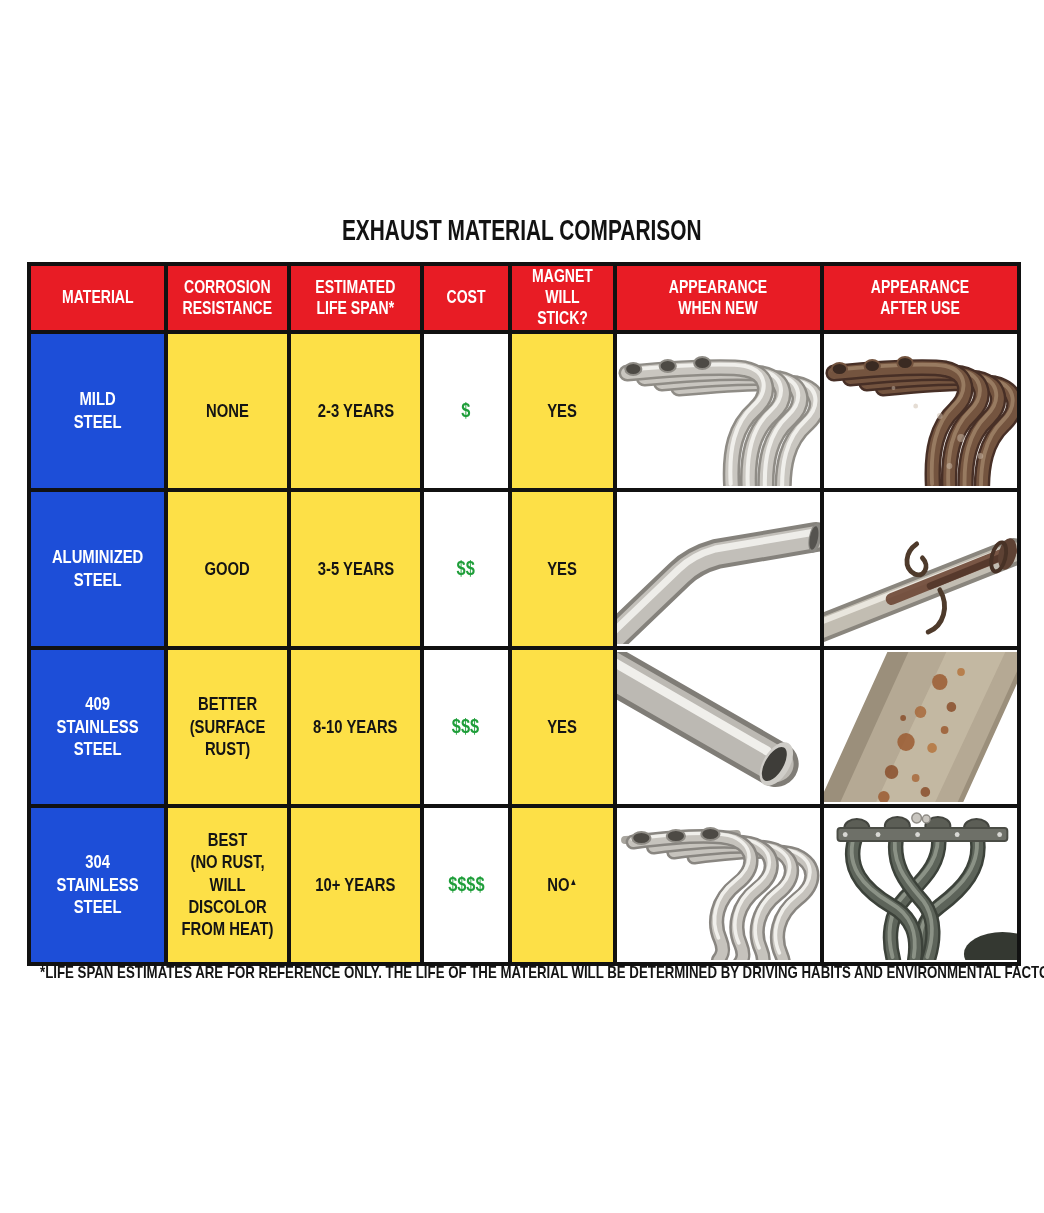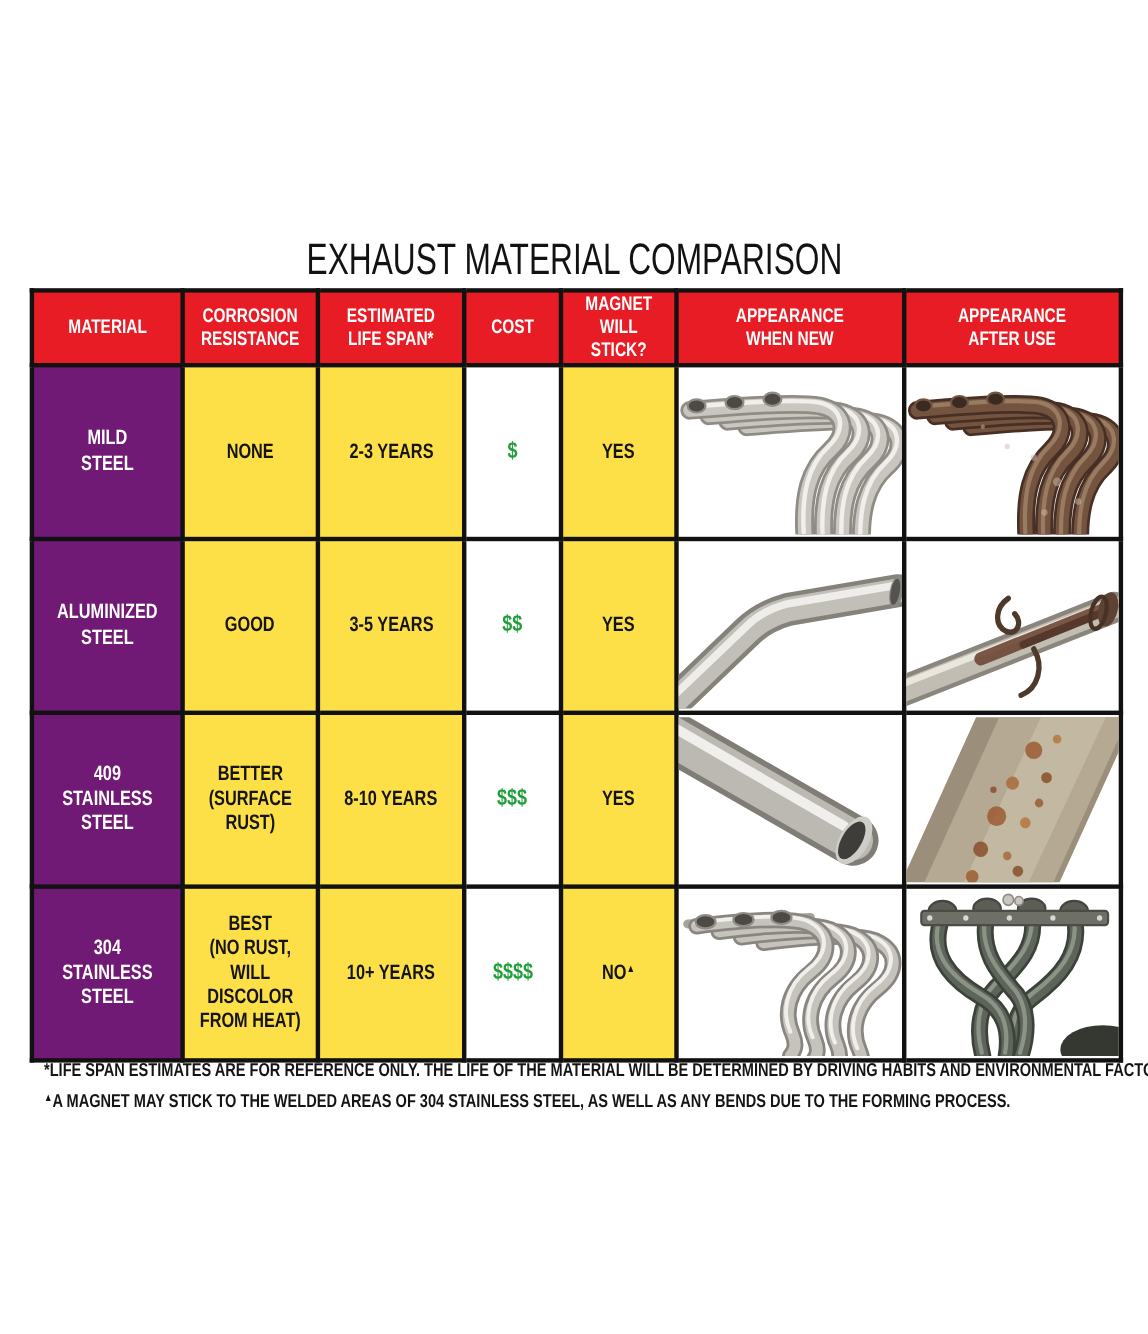--- a/index.html
+++ b/index.html
@@ -6,21 +6,21 @@
   html, body { margin: 0; padding: 0; }
   body {
     width: 1044px; height: 1213px;
     background: #ffffff;
     font-family: "Liberation Sans", sans-serif;
     position: relative;
     overflow: hidden;
   }
   .title {
     position: absolute; top: 214px; left: 0; width: 100%;
-    text-align: center; font-size: 40px; font-weight: normal; color: #121212;
+    text-align: center; font-size: 29px; font-weight: bold; color: #121212;
     letter-spacing: 0;
   }
   .cond {
     display: inline-block;
     transform: scaleX(0.72);
     transform-origin: center center;
     white-space: pre-line;
   }
   .cond-cell {
     display: inline-block;
@@ -43,21 +43,21 @@
     padding: 0;
   }
   table.cmp thead th {
     background: #e81c25;
     color: #ffffff;
     height: 60px;
     font-size: 18px;
   }
   table.cmp tbody tr { height: 158px; }
   td.mat {
-    background: #701a75;
+    background: #1d4ed8;
     color: #ffffff;
     font-size: 19px;
   }
   td.txt { background: #fde047; color: #141414; font-size: 19px; }
   td.cost { background: #ffffff; color: #1f9e3a; font-size: 21px; letter-spacing: 0px; }
   td.photo { background: #ffffff; padding: 0; }
   td.photo svg { display: block; width: 100%; height: 150px; }
   sup.tri { font-size: 10px; vertical-align: 6px; }
   .footnotes {
     position: absolute; left: 40px; top: 960px; width: 990px;
@@ -363,16 +363,13 @@
         </svg>
       </td>
     </tr>
   </tbody>
 </table>
 
 <div class="footnotes">
   <div class="footnote-line">
     <span class="fn-cond"><span class="m-star">*</span><span>LIFE SPAN ESTIMATES ARE FOR REFERENCE ONLY. THE LIFE OF THE MATERIAL WILL BE DETERMINED BY DRIVING HABITS AND ENVIRONMENTAL FACTORS.</span></span>
   </div>
-  <div class="footnote-line">
-    <span class="fn-cond"><span class="m-tri">▲</span><span>A MAGNET MAY STICK TO THE WELDED AREAS OF 304 STAINLESS STEEL, AS WELL AS ANY BENDS DUE TO THE FORMING PROCESS.</span></span>
-  </div>
 </div>
 
 </body></html>

